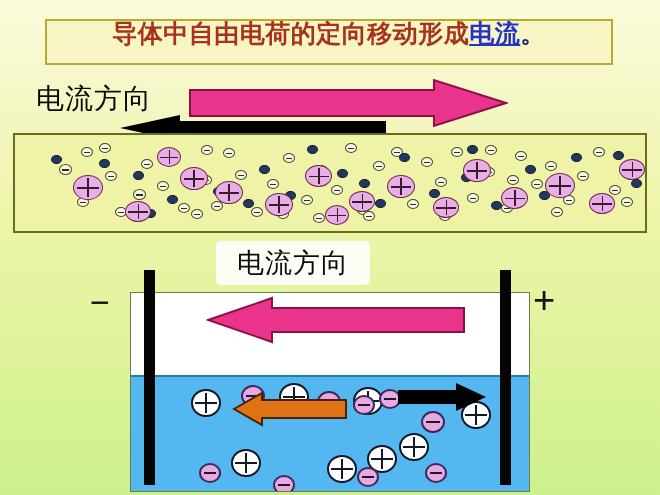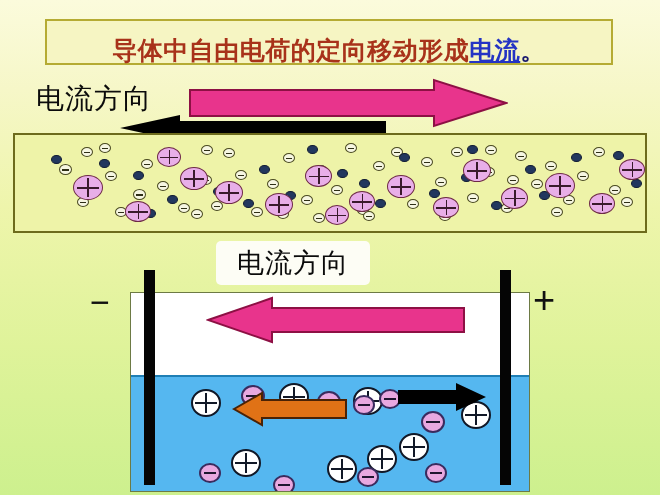--- a/index.html
+++ b/index.html
@@ -30,21 +30,21 @@
   #title-box {
     position: absolute;
     left: 45px;
     top: 19px;
     width: 568px;
     height: 46px;
     box-sizing: border-box;
     background: #f6f5c3;
     border: 2px solid #b5ab33;
     display: flex;
-    align-items: flex-end;
+    align-items: flex-start;
     justify-content: center;
   }
   #title-text {
     font-size: 25px;
     font-weight: bold;
     letter-spacing: 0.5px;
     white-space: nowrap;
     line-height: 1;
   }
   .t-red { color: #a8321a; }

